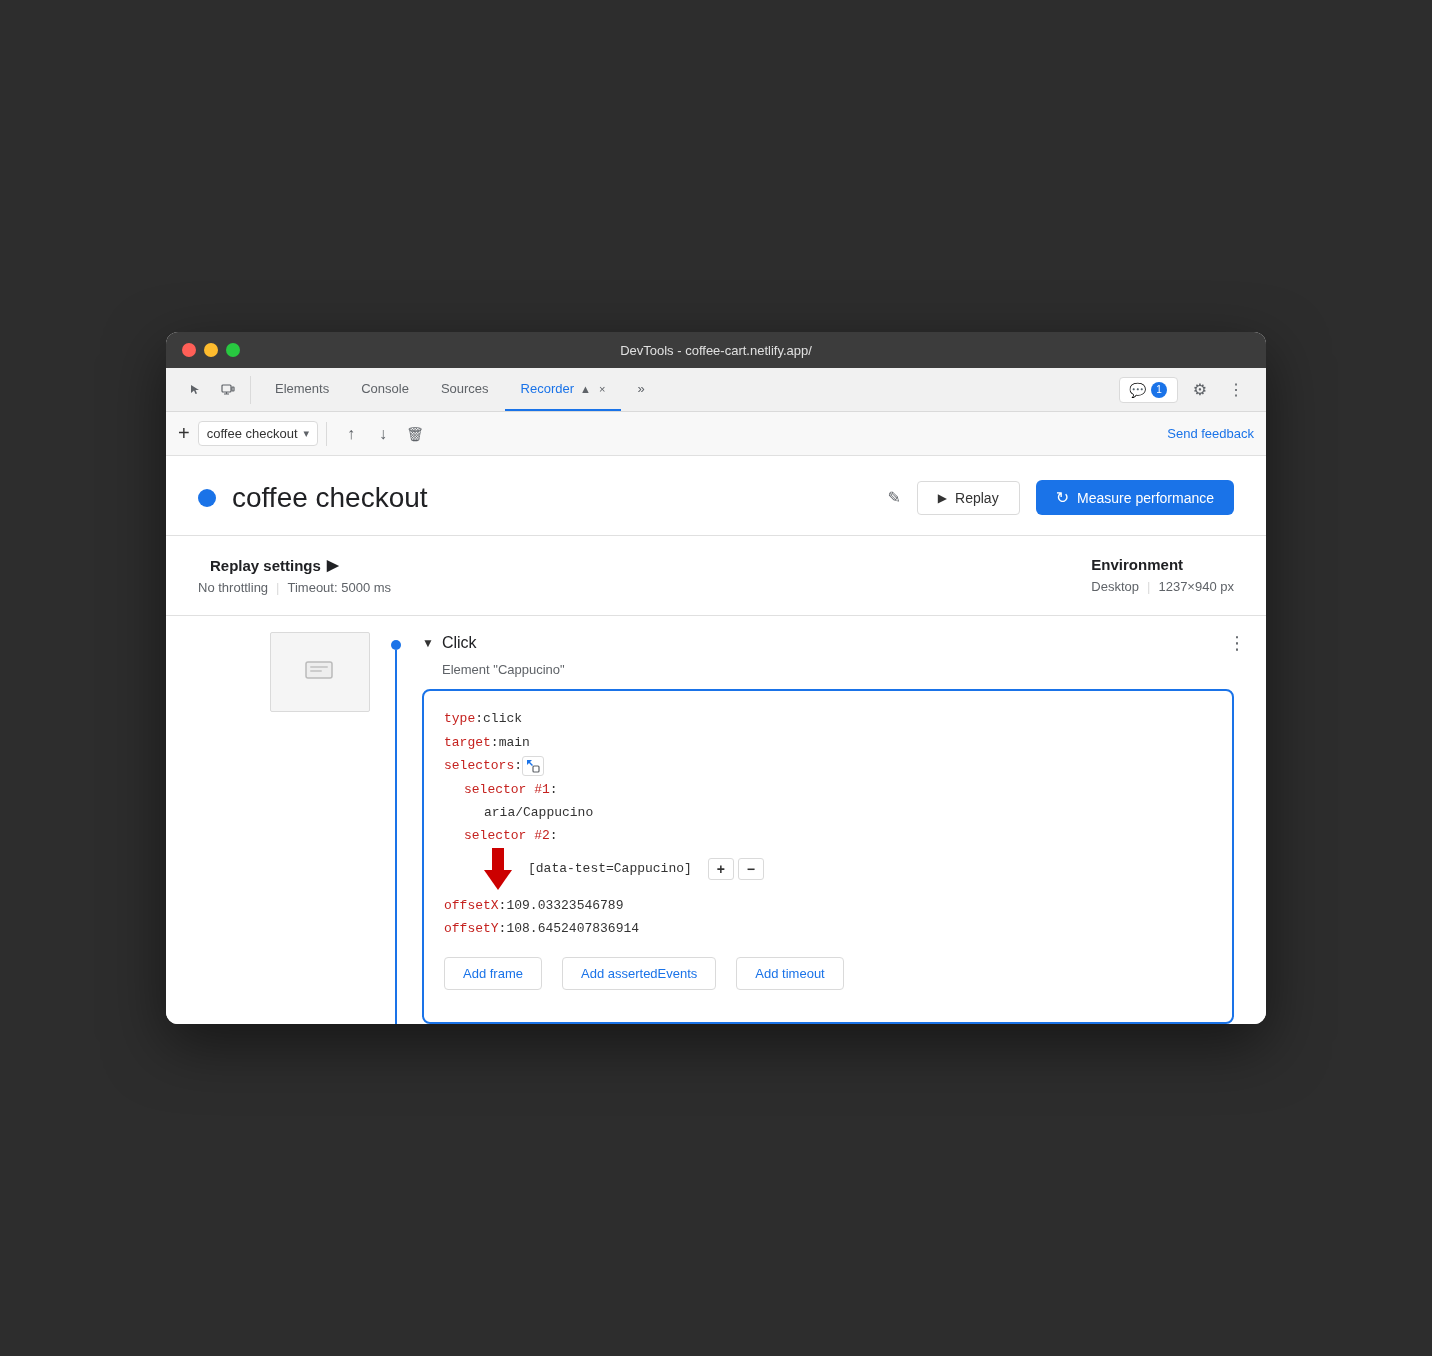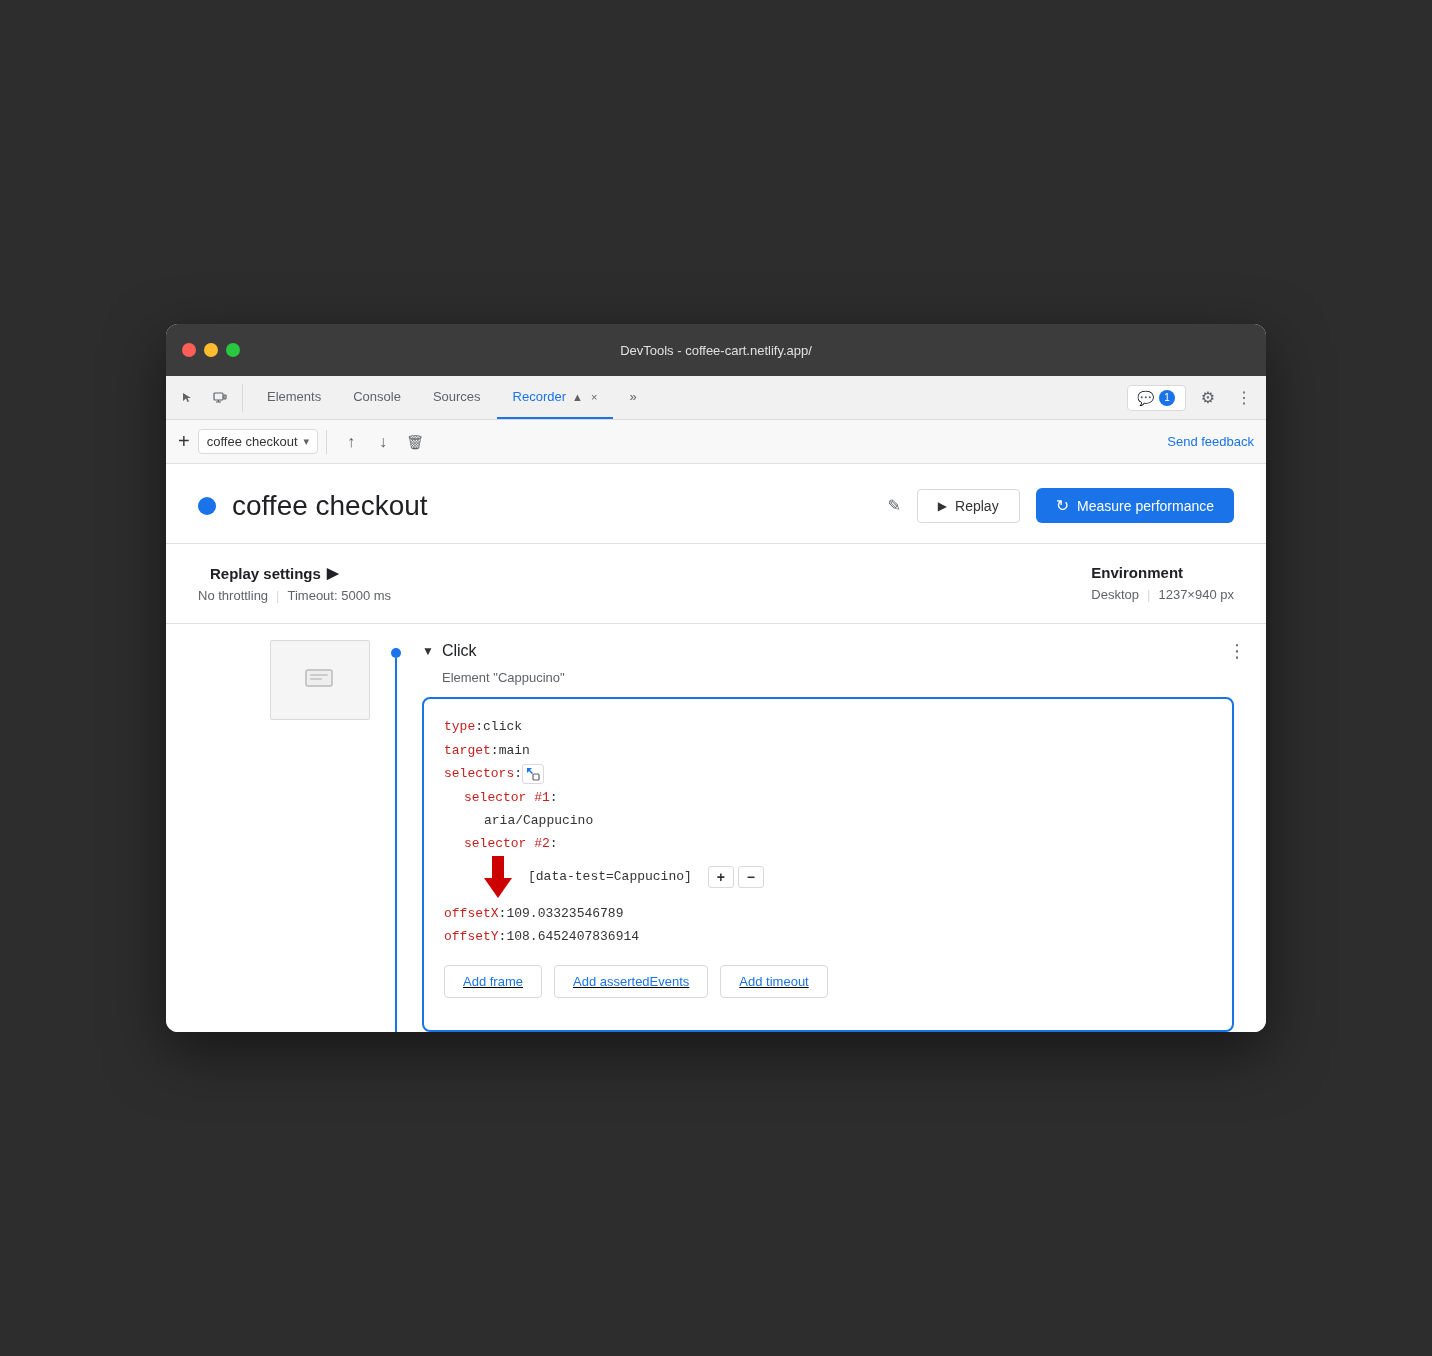--- a/index.html
+++ b/index.html
@@ -13,21 +13,21 @@
     }
     .window {
       width: 1100px;
       background: #ffffff;
       border-radius: 12px;
       overflow: hidden;
       box-shadow: 0 20px 60px rgba(0,0,0,0.5);
     }
     .title-bar {
       background: #3c3c3c;
-      height: 52px;
+      height: 36px;
       display: flex;
       align-items: center;
       padding: 0 16px;
       position: relative;
     }
     .traffic-lights {
       display: flex;
       gap: 8px;
       align-items: center;
     }
@@ -46,21 +46,21 @@
       color: #e0e0e0;
       font-size: 13px;
       font-weight: 500;
     }
     .devtools-tabs {
       background: #f1f1f1;
       border-bottom: 1px solid #dadada;
       display: flex;
       align-items: center;
       height: 44px;
-      padding: 0 8px;
+      padding: 0 16px;
     }
     .tab-icons {
       display: flex;
       gap: 4px;
       margin-right: 8px;
       padding-right: 8px;
       border-right: 1px solid #dadada;
     }
     .tab-icon-btn {
       width: 28px;
@@ -407,25 +407,24 @@
       cursor: pointer;
       display: flex;
       align-items: center;
       justify-content: center;
       font-size: 14px;
       color: #333;
       font-weight: bold;
     }
     .action-buttons {
       display: flex;
-      gap: 12px;
+      gap: 20px;
       margin-top: 16px;
       margin-right: 16px;
       margin-bottom: 16px;
-      text-decoration: underline;
     }
     .action-btn {
       padding: 8px 18px;
       border: 1px solid #dadada;
       border-radius: 4px;
       background: white;
       cursor: pointer;
       font-size: 13px;
       color: #1a73e8;
       font-weight: 500;

